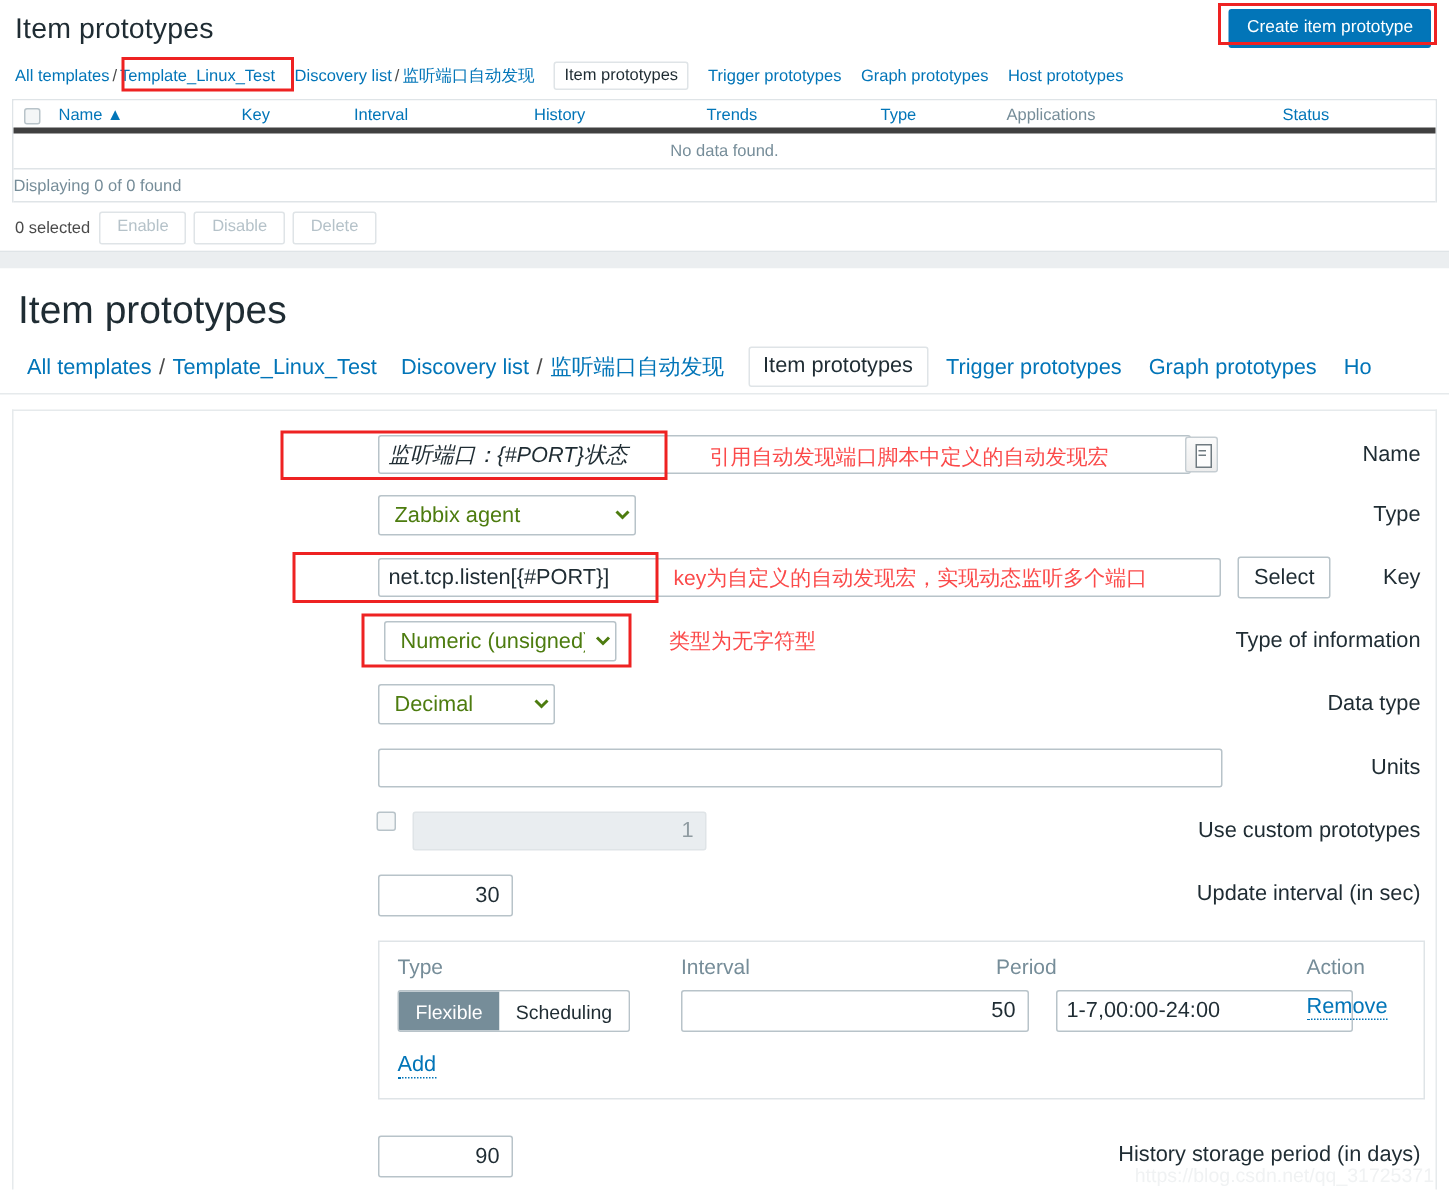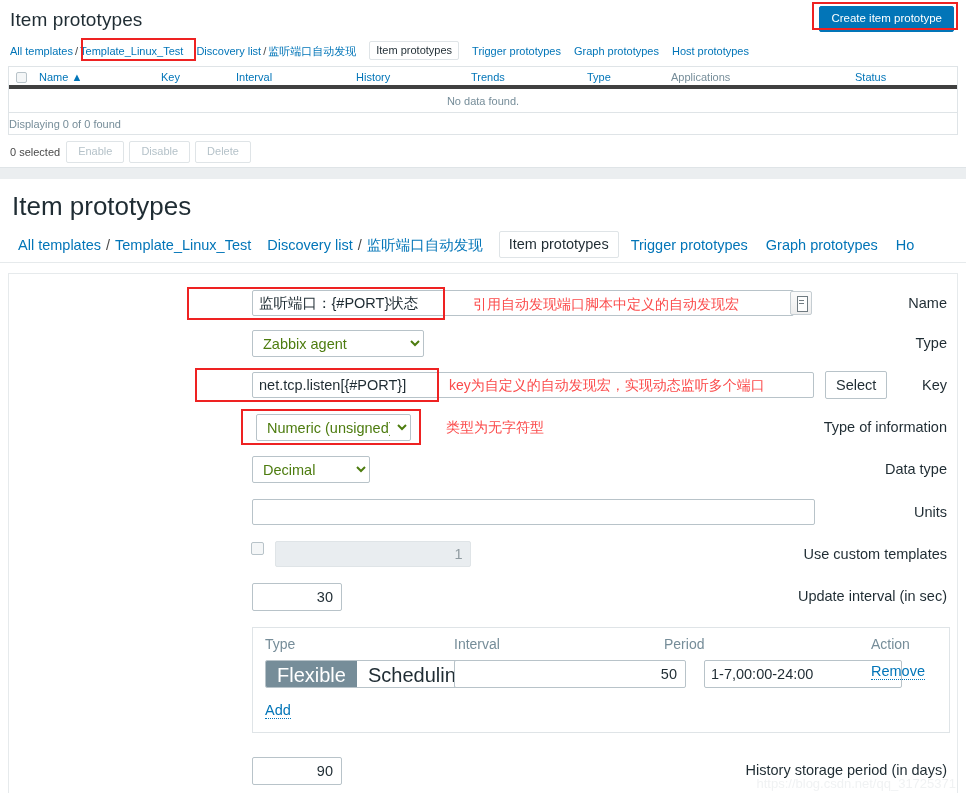--- a/index.html
+++ b/index.html
@@ -308,21 +308,21 @@
   .seg {
     display: inline-block;
     border: 1px solid #b8c3c9;
     border-radius: 2px;
     overflow: hidden;
     height: 28px;
     vertical-align: top;
   }
   .seg div {
     display: inline-block;
-    font-size: 20px;
+    font-size: 13px;
     height: 26px;
     line-height: 26px;
     padding: 1px 11px;
     color: #1f2c33;
     background: #ffffff;
   }
   .seg div.on { background: #768d99; color: #ffffff; }
   .link {
     color: #0275b8;
     font-size: 14.5px;
@@ -385,21 +385,21 @@
 
     <div class="main-tabs">
       <span class="grp"><span class="bc-link">All templates</span><span class="bc-sep">/</span><span class="bc-link">Template_Linux_Test</span></span><span class="grp"><span class="bc-link">Discovery list</span><span class="bc-sep">/</span><span class="bc-link">监听端口自动发现</span></span><span class="mtab active">Item prototypes</span><span class="mtab">Trigger prototypes</span><span class="mtab">Graph prototypes</span><span class="mtab">Ho</span>
     </div>
 
     <div class="form-wrap">
 
       <div class="frow" style="height:40px">
         <div class="flabel">Name</div>
         <div class="fctl">
-          <input class="tbox" style="width: 542px;" value="监听端口：{#PORT}状态">
+          <input class="tbox" style="width: 542px; font-style: italic;" value="监听端口：{#PORT}状态">
           <span class="icon-btn" style="position:absolute;left:538px;top:1px"></span>
         </div>
         <div class="ann" style="left:464px; top:4px">引用自动发现端口脚本中定义的自动发现宏</div>
         <div class="redbox" style="left:178px; top:-3px; width:258px; height:33px;"></div>
       </div>
 
       <div class="frow" style="height:42px">
         <div class="flabel">Type</div>
         <div class="fctl">
           <select class="sel" style="width:172px">
@@ -439,21 +439,21 @@
       </div>
 
       <div class="frow" style="height:42px">
         <div class="flabel">Units</div>
         <div class="fctl">
           <input class="tbox" style="width: 563px;" value="">
         </div>
       </div>
 
       <div class="frow" style="height:42px">
-        <div class="flabel">Use custom templates</div>
+        <div class="flabel">Use custom prototypes</div>
         <div class="fctl" style="left:242px">
           <span class="checkbox" style="position:relative;top:-4px"></span>
           <input class="tbox num disabled" style="width: 196px; margin-left: 7px;" disabled="" value="1">
         </div>
       </div>
 
       <div class="frow" style="height:44px">
         <div class="flabel">Update interval (in sec)</div>
         <div class="fctl">
           <input class="tbox num" style="width: 90px; height: 28px;" value="30">

